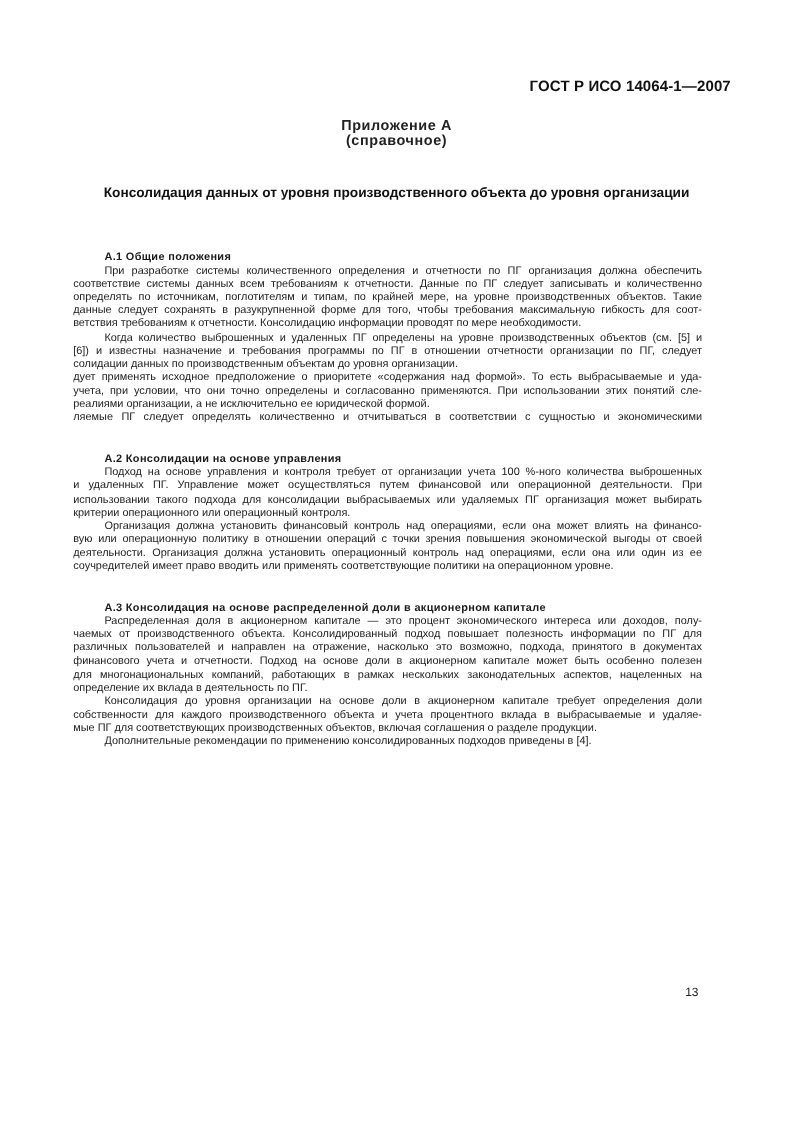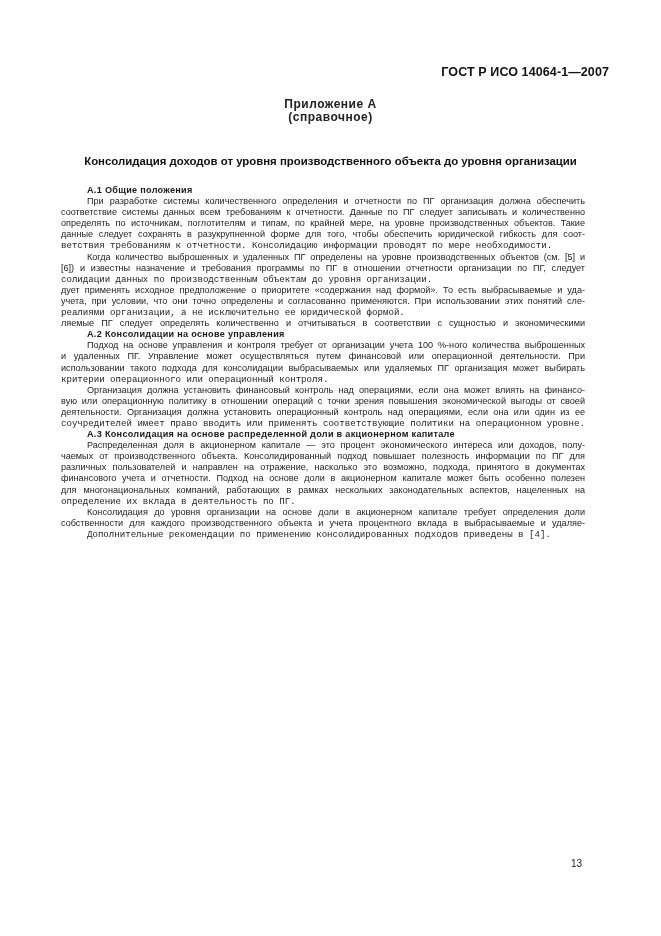--- a/index.html
+++ b/index.html
@@ -5,43 +5,43 @@
   html, body { margin: 0; padding: 0; background: #ffffff; }
   body { width: 661px; height: 936px; position: relative; overflow: hidden; color: #1a1a1a; font-family: "Liberation Sans", "DejaVu Sans", sans-serif; }
   .page { position: absolute; left: 0; top: 0; width: 661px; height: 936px; background: #fff; padding-left: 24px; }
   .doc-code { position: absolute; right: 76px; top: 65px; font-size: 12.5px; font-weight: bold; color: #111; letter-spacing: 0.1px; }
   .annex { position: absolute; left: 0; width: 661px; text-align: center; font-size: 12px; font-weight: bold; color: #222; letter-spacing: 0.5px; }
   .annex.t1 { top: 97px; }
   .annex.t2 { top: 110px; }
   .title { position: absolute; left: 0; width: 661px; top: 155px; text-align: center; font-size: 11.4px; font-weight: bold; color: #111; }
   .body { position: absolute; left: 61px; width: 524px; top: 185px; font-size: 9.1px; line-height: 11.1px; color: #222; }
   .line { display: block; white-space: nowrap; text-align: justify; text-align-last: justify; height: 11.1px; overflow: hidden; }
-  .line.last { text-align-last: left; font-family: Liberation Mono, monospace; }
+  .line.last { text-align-last: left; }
   .line.indent { padding-left: 26px; }
-  .heading { display: block; height: 11.1px; padding-left: 26px; font-weight: bold; letter-spacing: 0.3px; white-space: nowrap; color: #1a1a1a; }
-  .page-number { position: absolute; left: 571px; top: 858px; font-size: 10px; color: #222; }
+  .heading { display: block; height: 11.1px; padding-left: 26px; font-weight: bold; letter-spacing: 0.3px; white-space: nowrap; color: #1a1a1a; margin-top: 24px; }
+  .page-number { position: absolute; left: 571px; top: 822px; font-size: 10px; color: #222; }
 </style>
 </head>
 <body>
 
 <div class="page">
   <div class="doc-code">ГОСТ Р ИСО 14064-1—2007</div>
 
   <div class="annex t1">Приложение А</div>
   <div class="annex t2">(справочное)</div>
 
-  <div class="title">Консолидация доходов от уровня производственного объекта до уровня организации</div>
+  <div class="title">Консолидация данных от уровня производственного объекта до уровня организации</div>
 
   <div class="body">
 
     <div class="heading">А.1  Общие положения</div>
     <span class="line indent">При разработке системы количественного определения и отчетности по ПГ организация должна обеспечить</span>
     <span class="line">соответствие системы данных всем требованиям к отчетности. Данные по ПГ следует записывать и количественно</span>
     <span class="line">определять по источникам, поглотителям и типам, по крайней мере, на уровне производственных объектов. Такие</span>
-    <span class="line">данные следует сохранять в разукрупненной форме для того, чтобы обеспечить юридической гибкость для соот-</span>
+    <span class="line">данные следует сохранять в разукрупненной форме для того, чтобы требования максимальную гибкость для соот-</span>
     <span class="line last">ветствия требованиям к отчетности. Консолидацию информации проводят по мере необходимости.</span>
 
     <span class="line indent">Когда количество выброшенных и удаленных ПГ определены на уровне производственных объектов (см. [5] и</span>
     <span class="line">[6]) и известны назначение и требования программы по ПГ в отношении отчетности организации по ПГ, следует</span>
     <span class="line last">солидации данных по производственным объектам до уровня организации.</span>
 
     <span class="line">дует применять исходное предположение о приоритете «содержания над формой». То есть выбрасываемые и уда-</span>
     <span class="line">учета, при условии, что они точно определены и согласованно применяются. При использовании этих понятий сле-</span>
     <span class="line last">реалиями организации, а не исключительно ее юридической формой.</span>
     <span class="line">ляемые ПГ следует определять количественно и отчитываться в соответствии с сущностью и экономическими</span>
@@ -60,18 +60,19 @@
     <div class="heading">А.3  Консолидация на основе распределенной доли в акционерном капитале</div>
     <span class="line indent">Распределенная доля в акционерном капитале — это процент экономического интереса или доходов, полу-</span>
     <span class="line">чаемых от производственного объекта. Консолидированный подход повышает полезность информации по ПГ для</span>
     <span class="line">различных пользователей и направлен на отражение, насколько это возможно, подхода, принятого в документах</span>
     <span class="line">финансового учета и отчетности. Подход на основе доли в акционерном капитале может быть особенно полезен</span>
     <span class="line">для многонациональных компаний, работающих в рамках нескольких законодательных аспектов, нацеленных на</span>
     <span class="line last">определение их вклада в деятельность по ПГ.</span>
 
     <span class="line indent">Консолидация до уровня организации на основе доли в акционерном капитале требует определения доли</span>
     <span class="line">собственности для каждого производственного объекта и учета процентного вклада в выбрасываемые и удаляе-</span>
+    <span class="line last">мые ПГ для соответствующих производственных объектов, включая соглашения о разделе продукции.</span>
 
     <span class="line indent last">Дополнительные рекомендации по применению консолидированных подходов приведены в [4].</span>
   </div>
 
   <div class="page-number">13</div>
 </div>
 
 </body></html>

